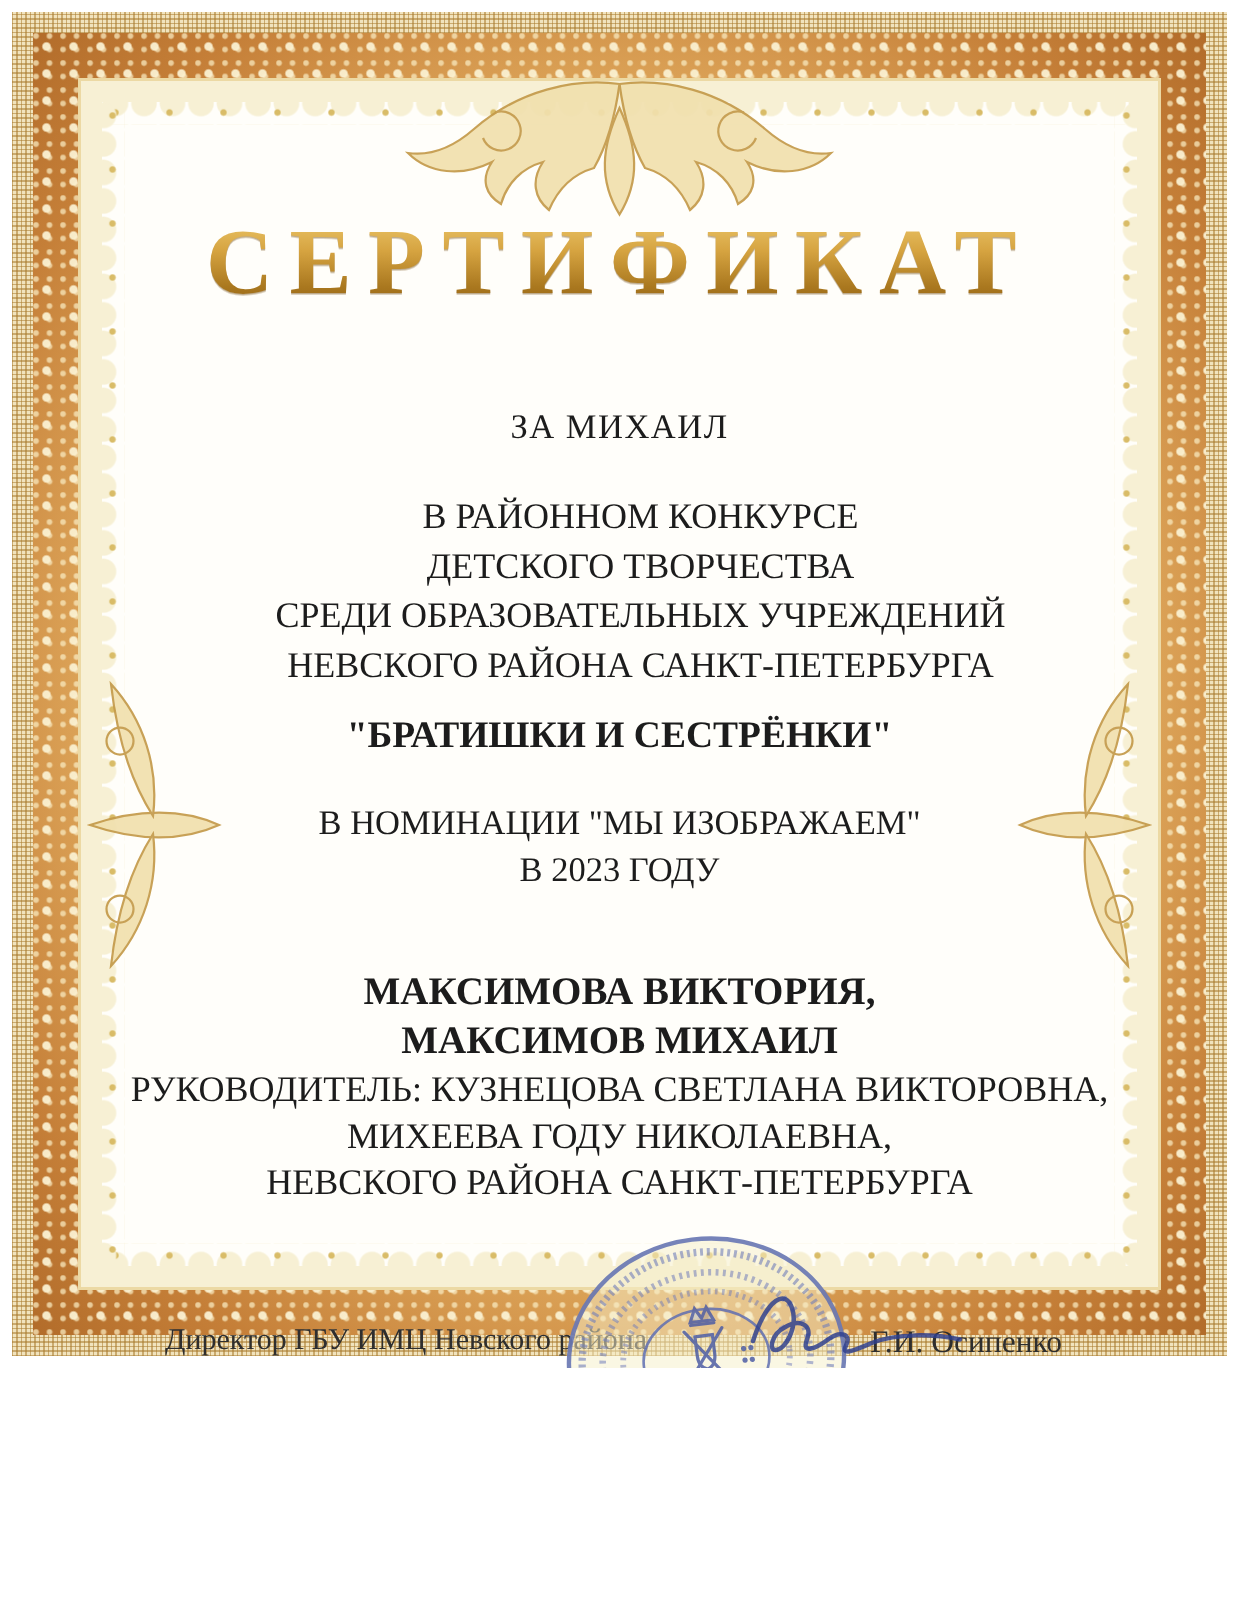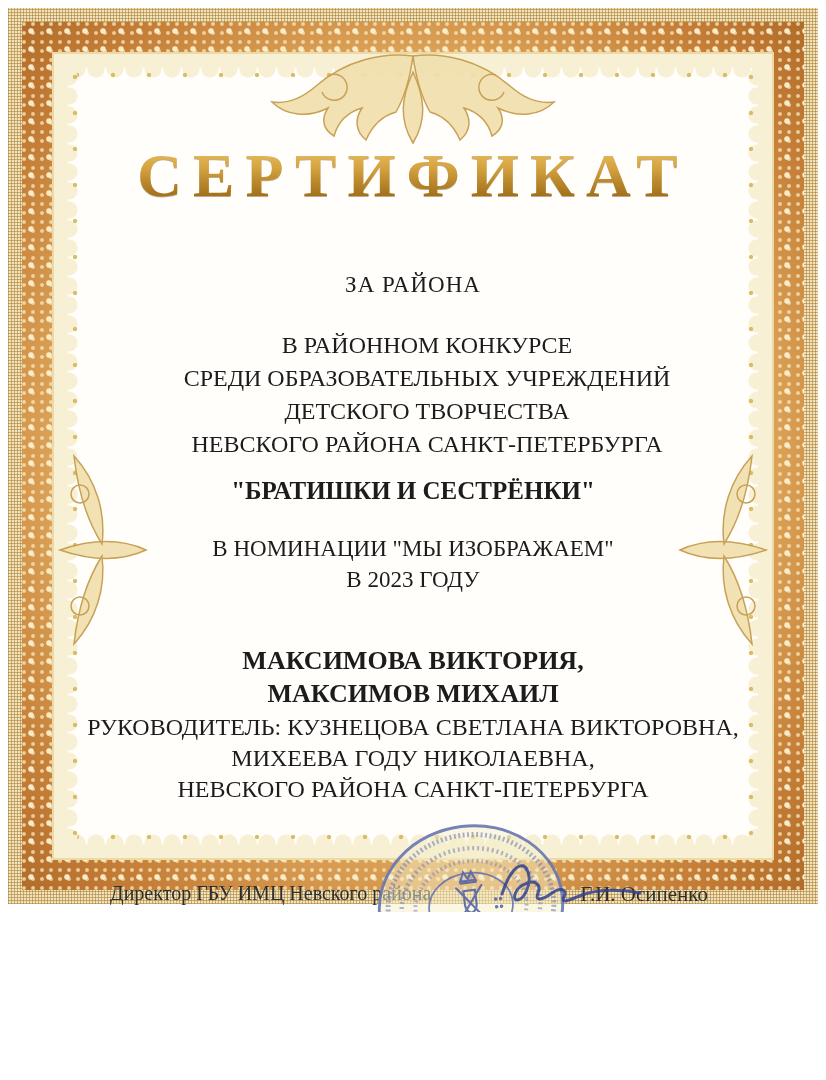--- a/index.html
+++ b/index.html
@@ -134,26 +134,26 @@
           <path d="M376 52 a12 12 0 1 0 12 -12" fill="none"></path>
         </g>
       </defs>
       <use href="#wingB"></use>
       <use href="#wingB" transform="translate(460,0) scale(-1,1)"></use>
       <path d="M230 10 C218 38 218 62 230 86 C242 62 242 38 230 10 Z" fill="#f1e0ae" stroke="#c49a4a" stroke-width="1.5"></path>
     </svg>
 
     <div class="t title">СЕРТИФИКАТ</div>
 
-    <div class="t sub">ЗА РАЙОНА</div>
+    <div class="t sub">ЗА МИХАИЛ</div>
 
     <div class="t ev">
       <div>В РАЙОННОМ КОНКУРСЕ</div>
+      <div>ДЕТСКОГО ТВОРЧЕСТВА</div>
       <div>СРЕДИ ОБРАЗОВАТЕЛЬНЫХ УЧРЕЖДЕНИЙ</div>
-      <div>ДЕТСКОГО ТВОРЧЕСТВА</div>
       <div>НЕВСКОГО РАЙОНА САНКТ-ПЕТЕРБУРГА</div>
     </div>
 
     <div class="t contest">"БРАТИШКИ И СЕСТРЁНКИ"</div>
 
     <div class="t nom">
       <div>В НОМИНАЦИИ "МЫ ИЗОБРАЖАЕМ"</div>
       <div>В 2023 ГОДУ</div>
     </div>
 

